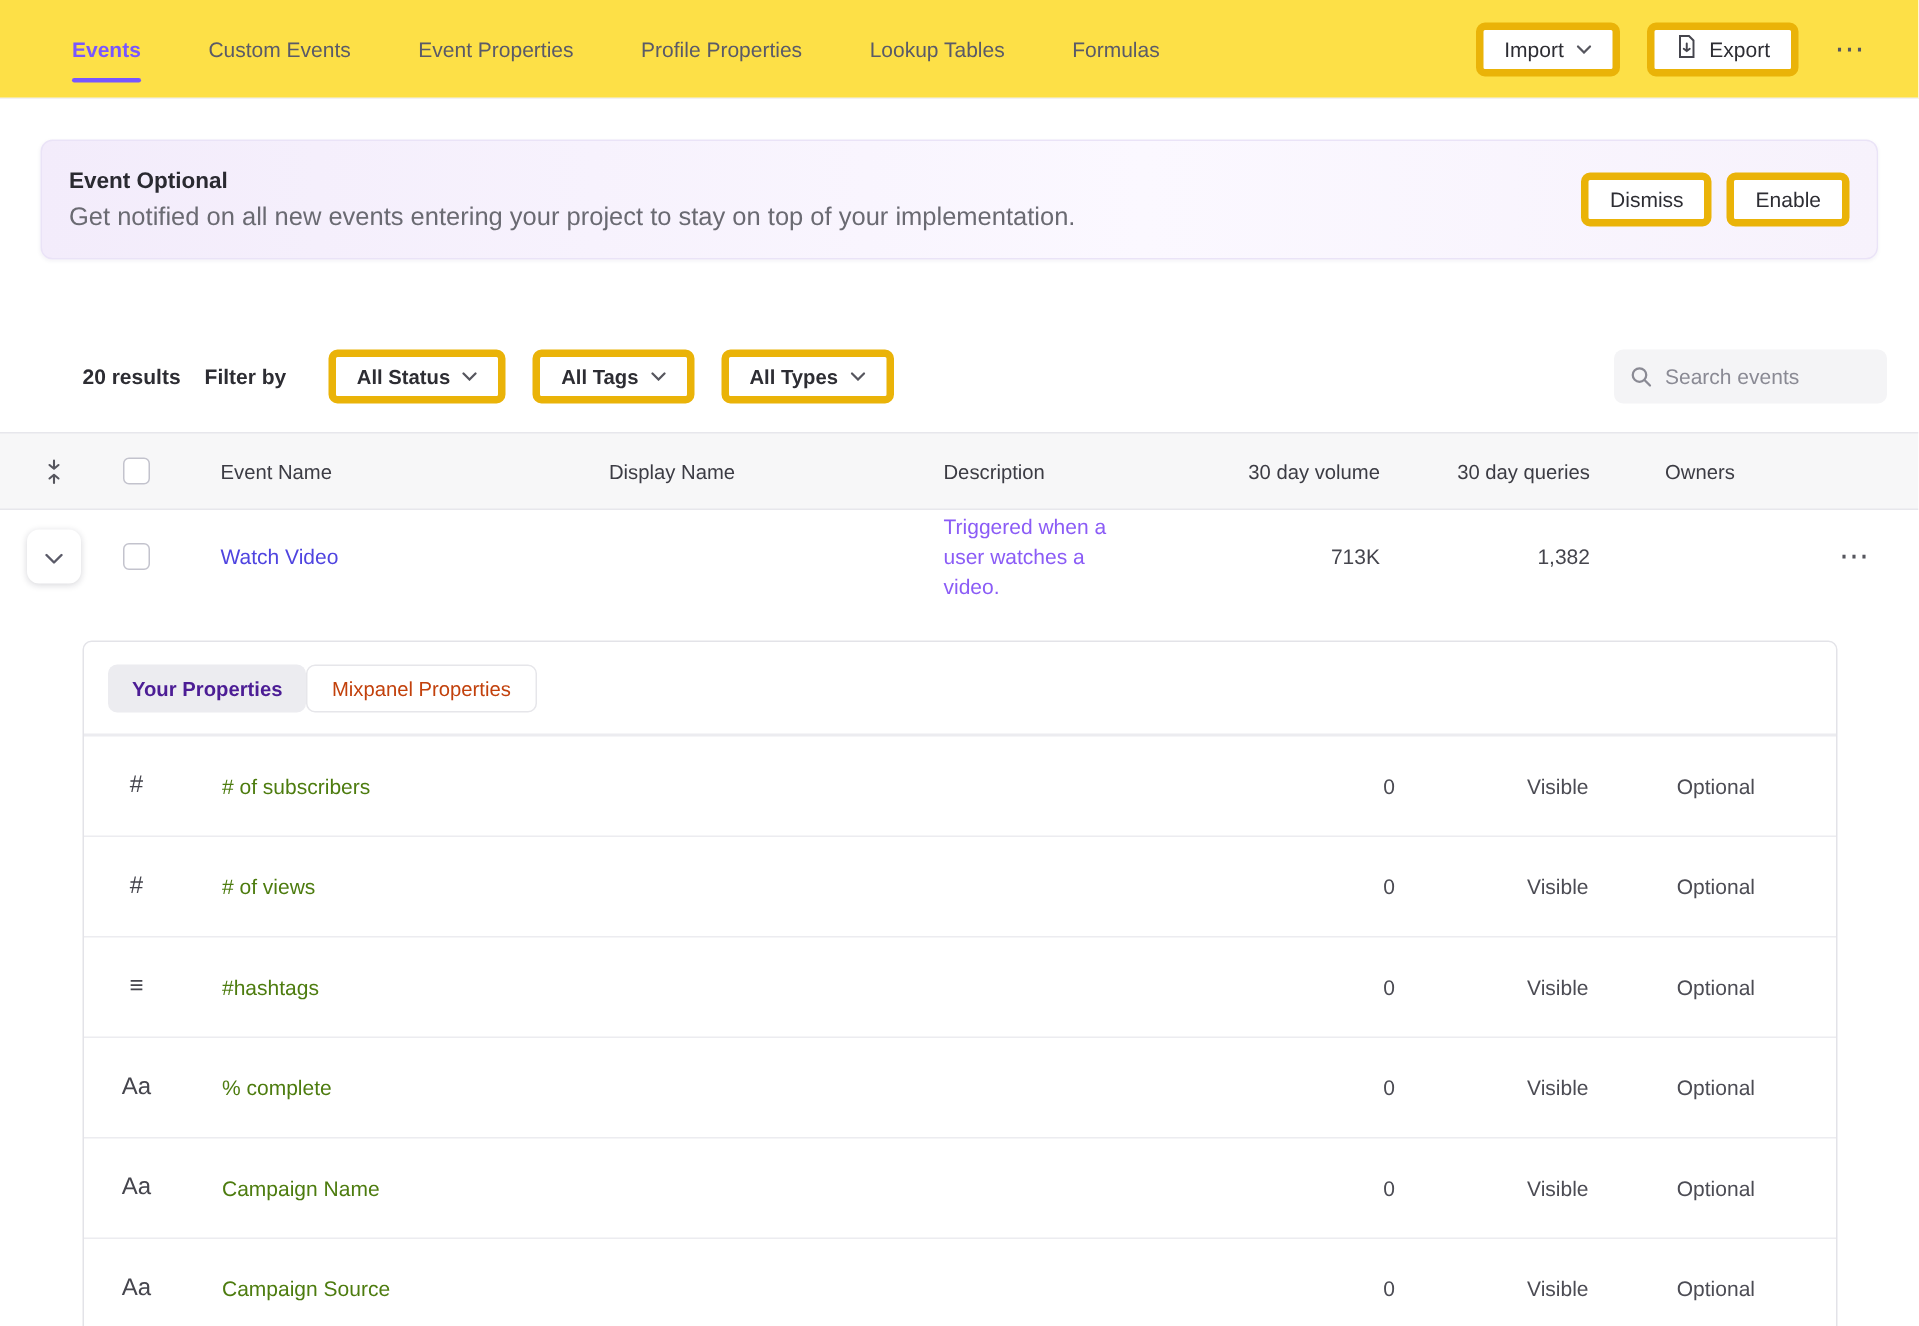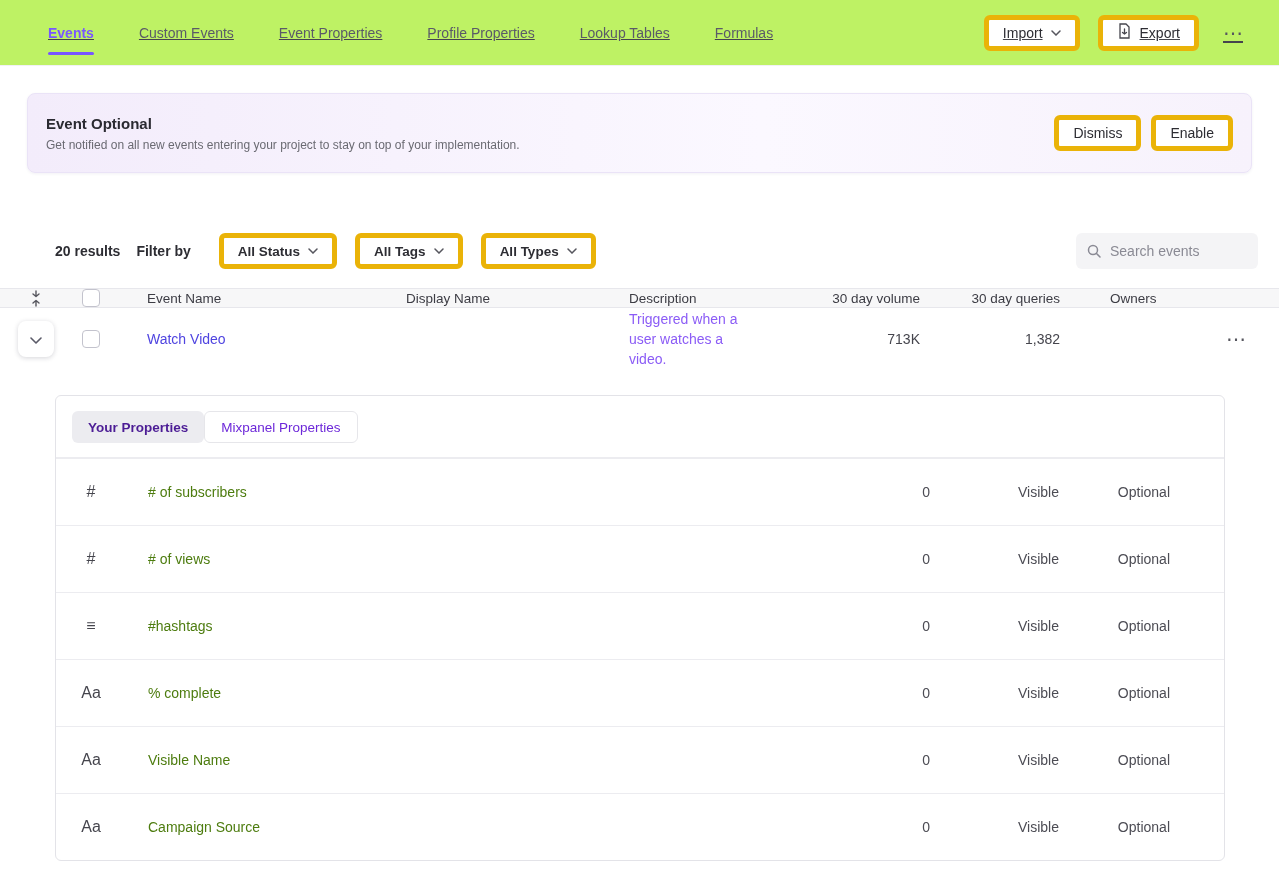--- a/index.html
+++ b/index.html
@@ -10,22 +10,21 @@
     color: #45454d;
   }
 
   
   .topnav {
     height: 66px;
     display: flex;
     align-items: center;
     padding: 0 30px 0 48px;
     border-bottom: 1px solid #f1f1f4;
-    background: #bef264;
-    text-decoration: underline;
+    background: #fde047;
   }
   .nav-tabs { display: flex; align-items: center; gap: 45px; height: 100%; }
   .nav-tab {
     position: relative;
     font-size: 14px;
     color: #5a5a68;
     cursor: pointer;
     padding: 6px 0;
     white-space: nowrap;
   }
@@ -61,21 +60,21 @@
     margin: 27px 27px 0 27px;
     height: 80px;
     border-radius: 8px;
     border: 1px solid #eae3f7;
     background: linear-gradient(90deg, #f3ecfb 0%, #fbf8ff 60%, #f7f2fc 100%);
     box-shadow: 0 1px 3px rgba(40, 20, 90, 0.06);
     display: flex; align-items: center;
     padding: 0 18px;
   }
   .banner-title { font-size: 15px; font-weight: 700; color: #2a2a31; margin-bottom: 6px; }
-  .banner-sub { font-size: 12px; color: #6a6a72; }
+  .banner-sub { font-size: 17px; color: #6a6a72; }
   .banner-actions { margin-left: auto; display: flex; gap: 10px; }
 
   
   .filter-row {
     margin-top: 60px;
     height: 36px;
     display: flex; align-items: center;
     padding: 0 21px 0 55px;
   }
   .results-label { font-size: 14px; font-weight: 700; color: #2d2d33; margin-right: 16px; }
@@ -97,21 +96,21 @@
   .search-box input::placeholder { color: #8a8a94; }
 
   
   .tbl-grid {
     display: grid;
     grid-template-columns: 72px 38px 259px 223px 192px 136px 140px 154px 65px;
     align-items: center;
   }
   .tbl-head {
     margin-top: 19px;
-    height: 20px;
+    height: 52px;
     background: #f7f7f8;
     border-top: 1px solid #e7e7ec;
     border-bottom: 1px solid #e7e7ec;
     font-size: 13.5px; font-weight: 500; color: #3c3c44;
   }
   .cell-pad { padding-left: 37px; }
   .cell-right { text-align: right; }
   .owners-pad { padding-left: 50px; }
   .center-cell { display: flex; justify-content: center; align-items: center; }
   .checkbox {
@@ -149,21 +148,21 @@
   }
   .ptab {
     height: 32px;
     display: inline-flex; align-items: center;
     padding: 0 16px;
     font-size: 13.5px;
     border-radius: 6px;
     cursor: pointer;
   }
   .ptab.active { background: #ececf0; color: #4c1d95; font-weight: 700; }
-  .ptab.inactive { background: #fff; color: #6d28d9; border: 1px solid #e6e6ea; text-align: right; }
+  .ptab.inactive { background: #fff; color: #c2410c; border: 1px solid #e6e6ea; text-align: right; }
   .prop-row {
     display: grid;
     grid-template-columns: 70px 1fr 100px 129px 111px;
     padding-right: 54px;
     align-items: center;
     height: 67px;
     border-top: 1px solid #ececf0;
     font-size: 14px;
   }
   .prop-row:first-of-type { border-top: none; }
@@ -331,21 +330,21 @@
   <div class="prop-row">
     <div class="type-icon">Aa</div>
     <div class="prop-name">% complete</div>
     <div class="prop-val">0</div>
     <div class="prop-vis">Visible</div>
     <div class="prop-req">Optional</div>
   </div>
 
   <div class="prop-row">
     <div class="type-icon">Aa</div>
-    <div class="prop-name">Visible Name</div>
+    <div class="prop-name">Campaign Name</div>
     <div class="prop-val">0</div>
     <div class="prop-vis">Visible</div>
     <div class="prop-req">Optional</div>
   </div>
 
   <div class="prop-row">
     <div class="type-icon">Aa</div>
     <div class="prop-name">Campaign Source</div>
     <div class="prop-val">0</div>
     <div class="prop-vis">Visible</div>

